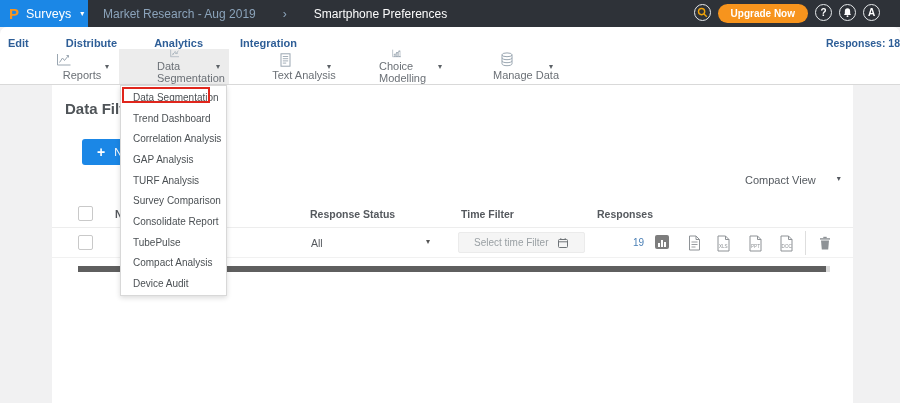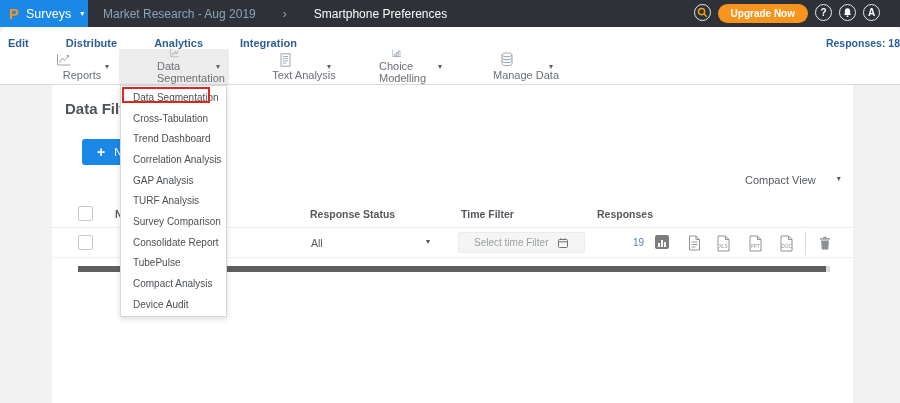--- a/index.html
+++ b/index.html
@@ -272,23 +272,20 @@
     <div class="thumb"></div>
   </div>
 </main>
 
 <div class="menu">
   <div class="menu-item">
     <span class="red-box"></span>
     <span>Data Segmentation</span>
   </div>
   <div class="menu-item">
-      <span>Cross-Tabulation</span>
-    </div>
-  <div class="menu-item">
       <span>Trend Dashboard</span>
     </div>
   <div class="menu-item">
       <span>Correlation Analysis</span>
     </div>
   <div class="menu-item">
       <span>GAP Analysis</span>
     </div>
   <div class="menu-item">
       <span>TURF Analysis</span>

